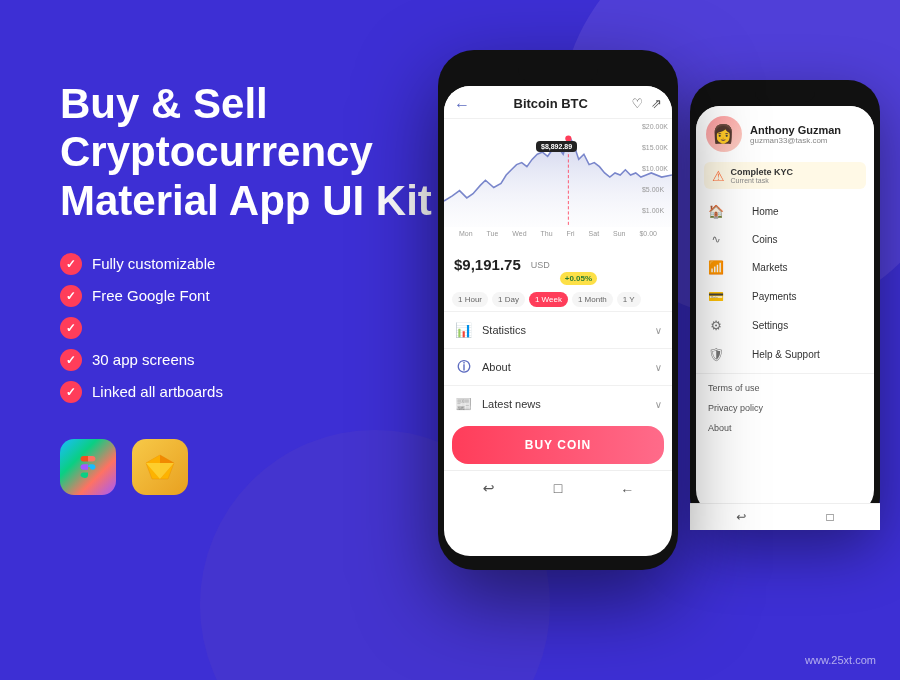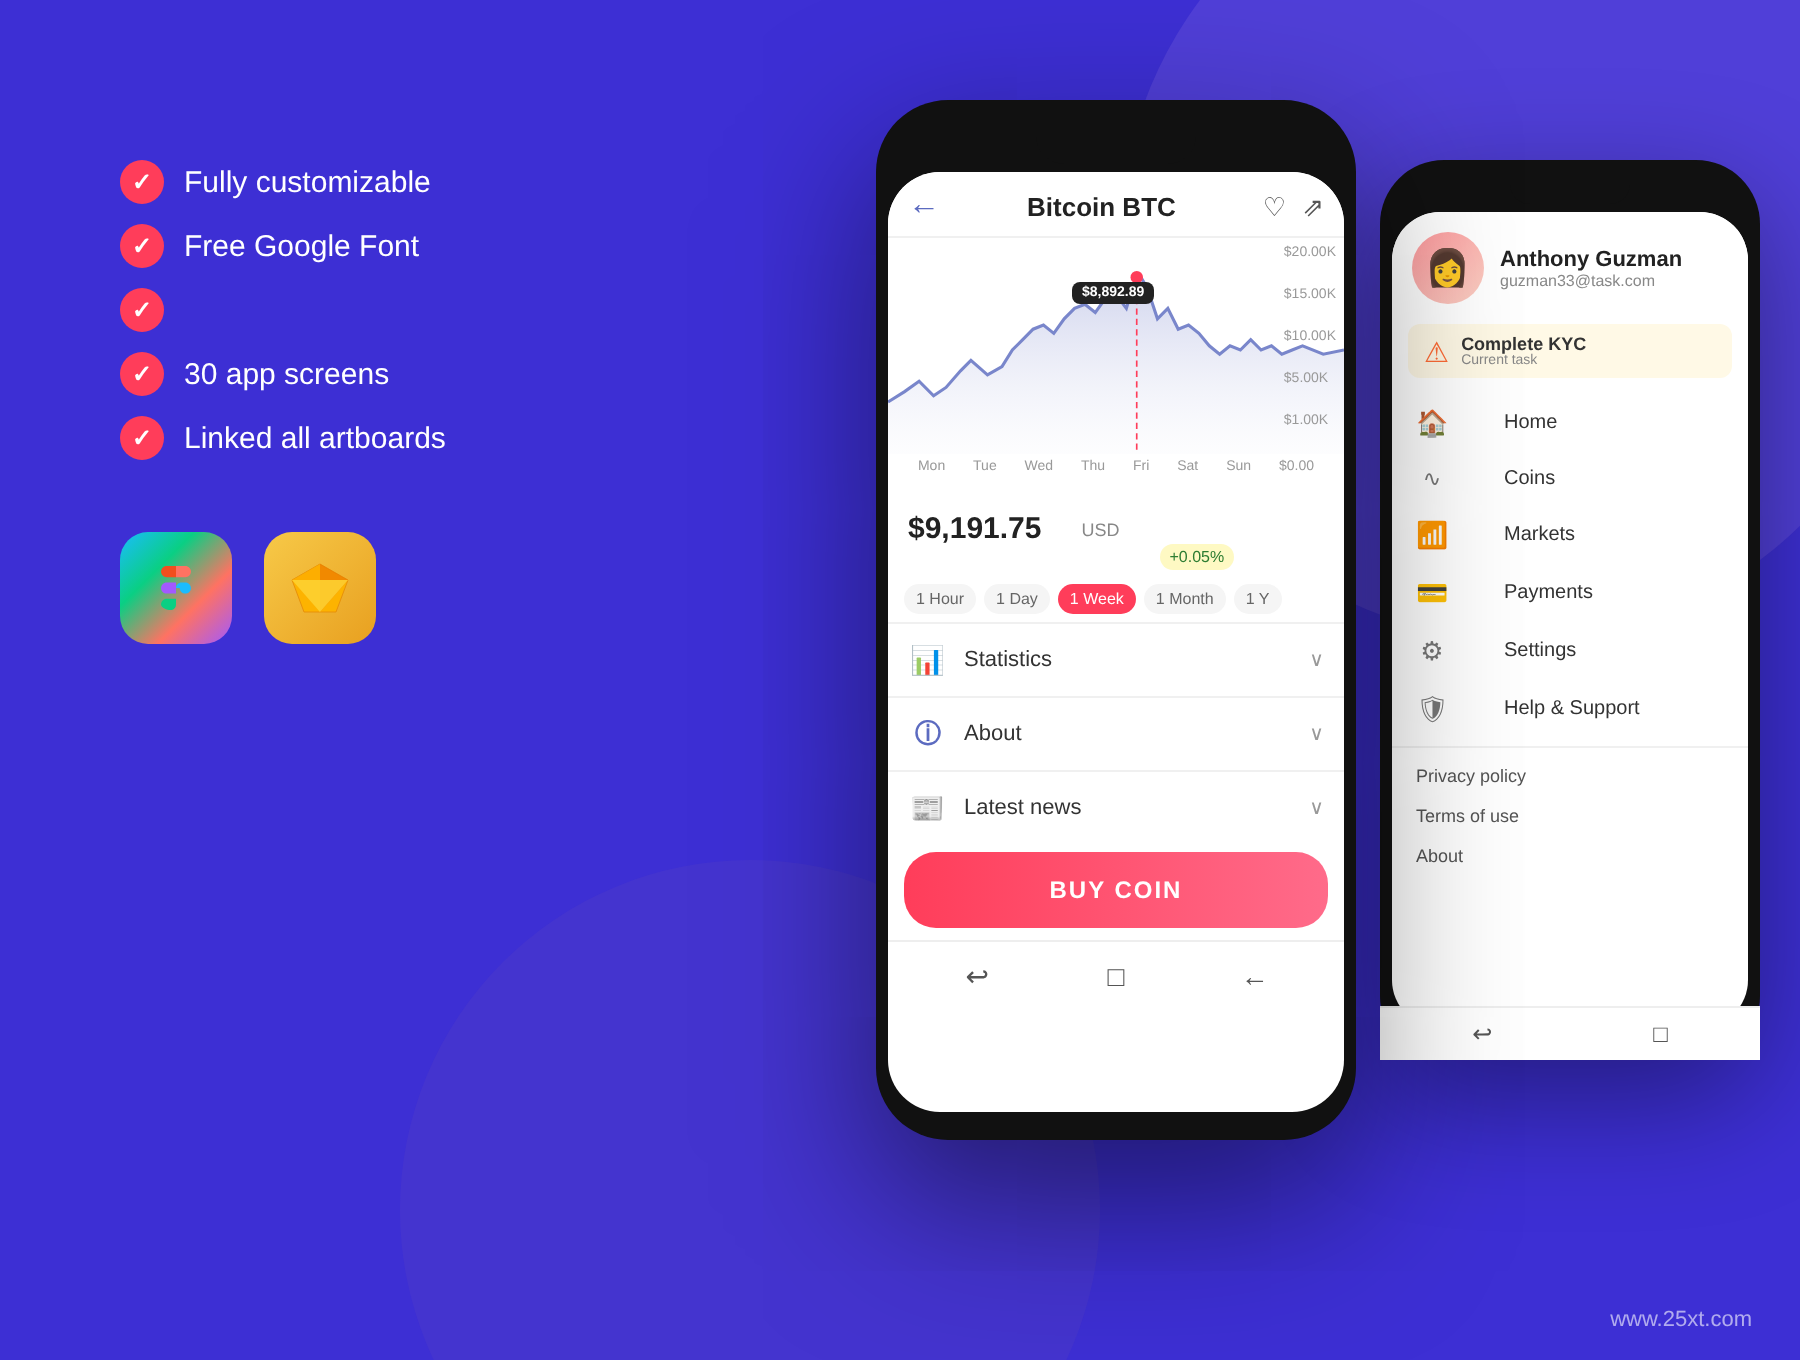--- a/index.html
+++ b/index.html
@@ -192,36 +192,36 @@
       padding: 1px 8px 1px 8px;
       background: #fff;
       font-size: 7px;
       color: #999;
     }
     
     .price-section {
       padding: 6px 10px 4px;
       display: flex;
       align-items: center;
-      gap: 20px;
+      gap: 10px;
     }
     .price-main {
       font-size: 15px;
       font-weight: 700;
       color: #222;
     }
     .price-unit {
       font-size: 9px;
       color: #888;
     }
     .price-change {
-      background: #fef9c3;
+      background: #fde047;
       color: #2e7d32;
       font-size: 8px;
-      font-weight: 400;
+      font-weight: 700;
       padding: 2px 5px;
       border-radius: 10px;
       margin-top: 28px;
     }
     .price-btc {
       font-size: 8px;
       color: #aaa;
       display: block;
       padding: 0 10px 4px;
     }
@@ -419,20 +419,23 @@
       font-weight: 500;
     }
   </style>
 </head>
 <body>
 
 <div class="bg-blob1"></div>
 <div class="bg-blob2"></div>
 
 <div class="left-panel">
+  <h1 class="main-title" style="white-space: pre-line;">Buy &amp; Sell
+Cryptocurrency
+Material App UI Kit</h1>
   <ul class="features-list">
   <li>
         <div class="check-icon">✓</div>
         <span>Fully customizable</span>
       </li>
       <li>
         <div class="check-icon">✓</div>
         <span>Free Google Font</span>
       </li>
       <li>
@@ -606,22 +609,22 @@
         </div>
         <div class="nav-menu-item">
           <span class="nav-menu-icon">⚙</span>
           <span class="nav-menu-label">Settings</span>
         </div>
         <div class="nav-menu-item">
           <span class="nav-menu-icon">🛡</span>
           <span class="nav-menu-label">Help &amp; Support</span>
         </div>
         <div class="nav-divider"></div>
+        <div class="nav-text-link">Terms of use</div>
         <div class="nav-text-link">Privacy policy</div>
-        <div class="nav-text-link">Terms of use</div>
         <div class="nav-text-link">About</div>
       </div>
 
       <div style="display:flex;justify-content:space-around;padding:6px;border-top:1px solid #eee;position:absolute;bottom:0;left:0;right:0;background:#fff;">
         <span style="font-size:12px;color:#555;">↩</span>
         <span style="font-size:12px;color:#555;">□</span>
       </div>
     </div>
   </div>
 

